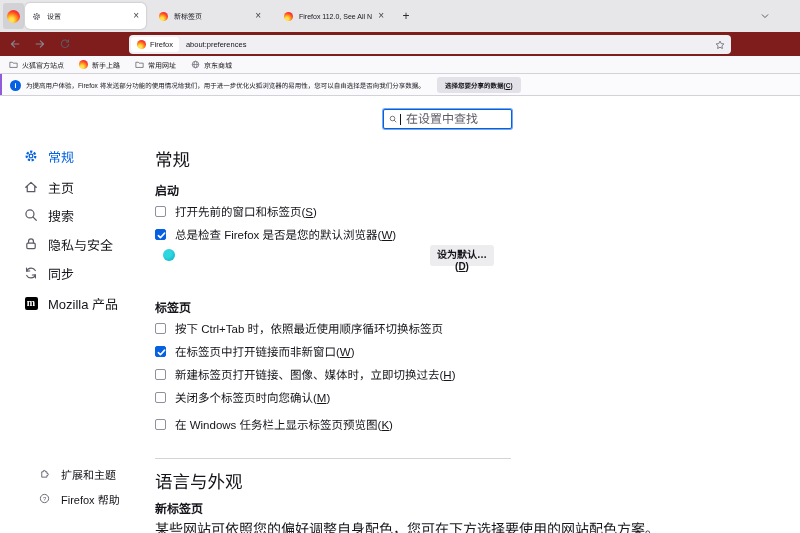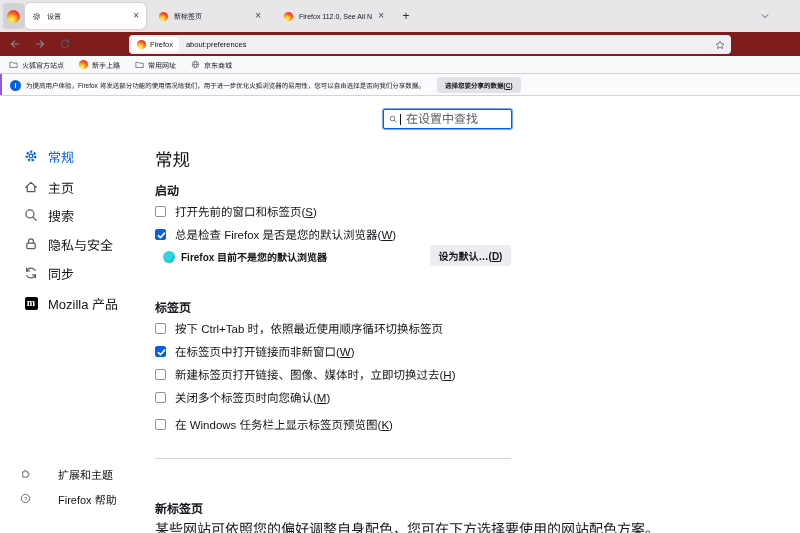--- a/index.html
+++ b/index.html
@@ -50,37 +50,37 @@
   
   .searchwrap{position:absolute;left:383px;top:109px;width:129px;height:20px;border:1px solid #0561e2;border-radius:2px;
               box-shadow:0 0 0 1px rgba(5,97,226,.55);background:#fff;display:flex;align-items:center;padding:0 5px;gap:3px;}
   .caret{width:1px;height:11px;background:#15141a;}
   .searchwrap input{flex:1;min-width:0;border:0;outline:0;background:transparent;font-family:inherit;font-size:12px;color:#15141a;}
   .searchwrap input::placeholder{color:#5b5b66;opacity:1;}
 
   .sideitem{position:absolute;left:24px;height:20px;display:flex;align-items:center;gap:10px;font-size:13px;color:#15141a;}
   .sideitem.active{color:#0561e2;}
   .sideitem .ic{display:flex;align-items:center;justify-content:center;width:14px;}
-  .sidefoot{position:absolute;left:20px;height:16px;display:flex;align-items:center;gap:27px;font-size:11px;color:#15141a;justify-content:flex-end;}
+  .sidefoot{position:absolute;left:39px;height:16px;display:flex;align-items:center;gap:11px;font-size:11px;color:#15141a;justify-content:flex-end;}
   .mozbox{width:13px;height:13px;background:#000;border-radius:2px;color:#fff;
           font-family:"Liberation Serif","DejaVu Serif",serif;font-weight:bold;font-size:10px;line-height:12px;text-align:center;}
 
   .h1{position:absolute;left:155px;font-size:17.5px;font-weight:400;color:#15141a;}
   .h2{position:absolute;left:155px;font-size:12px;font-weight:bold;color:#15141a;}
   .row{position:absolute;left:155px;display:flex;align-items:center;gap:9px;font-size:11.5px;color:#15141a;white-space:nowrap;}
   .cb{position:relative;flex:none;width:11px;height:11px;border:1px solid #8f8f9d;border-radius:2px;background:#fff;}
   .cb.on{background:#0561e2;border-color:#0561e2;}
   .cb svg{display:none;position:absolute;left:0;top:0;}
   .cb.on svg{display:block;}
   .ak u{text-decoration:underline;}
   .defrow{position:absolute;left:163px;top:249px;display:flex;align-items:center;gap:6px;}
   .tealdot{width:12px;height:12px;border-radius:50%;
            background:radial-gradient(circle at 38% 38%, #2fd6e0 0 35%, #14c0cd 70%, #0aa3b2 100%);}
   .defstatus{font-size:10px;font-weight:bold;color:#15141a;}
-  .defbtn{position:absolute;left:430px;top:245px;width:81px;height:21px;border:0;border-radius:3px;background:#ededf0;
+  .defbtn{position:absolute;left:430px;top:245px;width:64px;height:21px;border:0;border-radius:3px;background:#ededf0;
           font-family:inherit;font-size:10px;font-weight:600;color:#15141a;}
   .divider{position:absolute;left:155px;top:458px;width:356px;height:1px;background:#d4d4d8;}
   .desc{position:absolute;left:155px;top:518px;font-size:14px;color:#15141a;white-space:nowrap;}
 </style>
 </head>
 <body>
 
 <div class="page">
 
   <div class="tabbar">
@@ -278,21 +278,20 @@
     <span class="cb on">
         <svg width="11" height="11" viewBox="0 0 11 11">
           <path d="M2.4 5.6l2 2.1 4.2-4.6" fill="none" stroke="#fff" stroke-width="1.6" stroke-linecap="round" stroke-linejoin="round"></path>
         </svg>
       </span>
     <span><span>总是检查 Firefox 是否是您的默认浏览器</span><span class="ak">(<u>W</u>)</span></span>
   </div>
 
   <div class="defrow">
     <span class="tealdot"></span>
-    <span class="defstatus">Firefox 目前不是您的默认浏览器</span>
   </div>
   <button class="defbtn"><span>设为默认…</span><span class="ak">(<u>D</u>)</span></button>
 
   <div class="h2" style="top:298px;">标签页</div>
 
   <div class="row" style="top:320px;text-align:right;">
     <span class="cb"></span>
     <span><span>按下 Ctrl+Tab 时，依照最近使用顺序循环切换标签页</span><span class="ak"></span></span>
   </div>
   <div class="row" style="top:343px;">
@@ -311,16 +310,17 @@
     <span class="cb"></span>
     <span><span>关闭多个标签页时向您确认</span><span class="ak">(<u>M</u>)</span></span>
   </div>
   <div class="row" style="top:416px;">
     <span class="cb"></span>
     <span><span>在 Windows 任务栏上显示标签页预览图</span><span class="ak">(<u>K</u>)</span></span>
   </div>
 
   <div class="divider"></div>
 
+  <div class="h1" style="top:468px;">语言与外观</div>
   <div class="h2" style="top:499px;">新标签页</div>
   <div class="desc">某些网站可依照您的偏好调整自身配色，您可在下方选择要使用的网站配色方案。</div>
 
 </div>
 
 </body></html>

